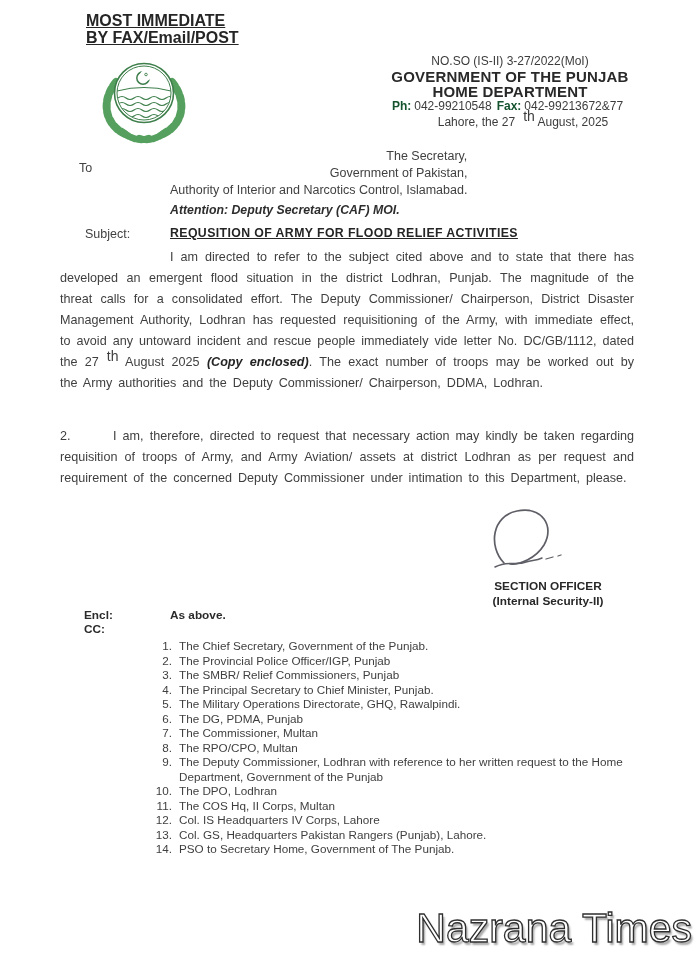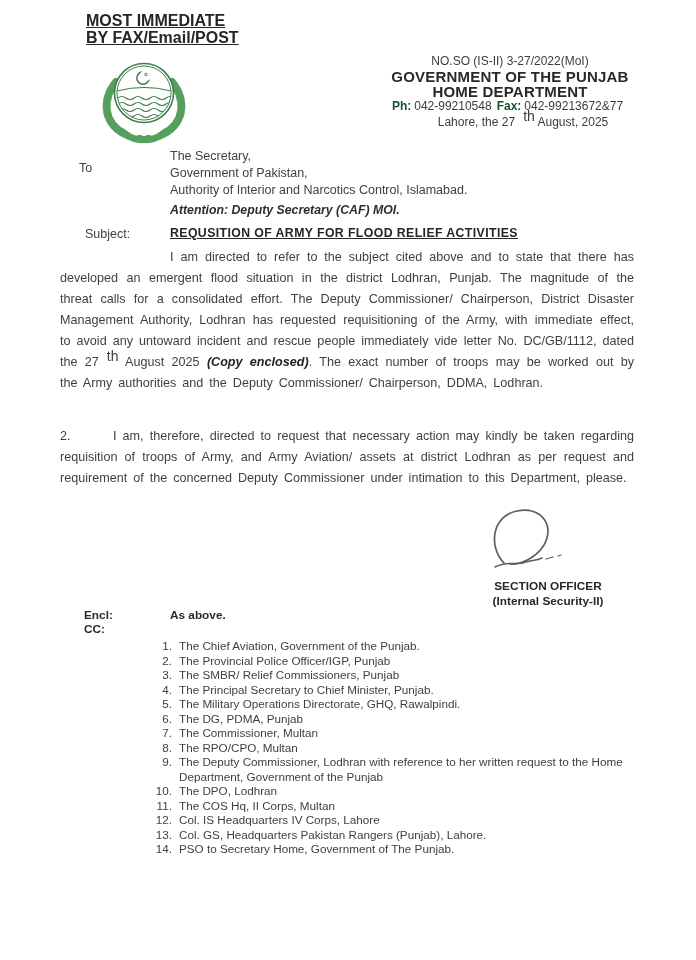--- a/index.html
+++ b/index.html
@@ -14,21 +14,21 @@
 
   .emblem { position:absolute; left:92px; top:50px; width:104px; height:98px; }
 
   .letterhead { position:absolute; top:54px; left:370px; width:280px; text-align:center; font-size:12px; line-height:15px; color:#3c3c3c; }
   .lh-org, .lh-dept { font-weight:700; color:#292929; font-size:15px; letter-spacing:0.2px; }
   .lh-contact b { color:#14532d; margin-right:3px; }
   .lh-contact .val { margin-right:5px; }
   .lh-date { margin-top:1px; padding-left:26px; }
 
   .to { position:absolute; left:79px; top:132px; font-size:12.5px;margin-top:29px; }
-  .addr { position:absolute; left:170px; top:148px; font-size:12.5px; line-height:16.8px; }
+  .addr { position:absolute; left:170px; top:148px; font-size:12.5px; line-height:16.8px;text-align:right; }
   .attention { position:absolute; left:170px; top:203px; font-size:12.3px; font-weight:700; font-style:italic; color:#2d2d2d; }
   .subject-label { position:absolute; left:85px; top:227px; font-size:12.5px; }
   .subject-title { position:absolute; left:170px; top:226px; font-size:12.3px; font-weight:700; color:#252525; text-decoration:underline; letter-spacing:0.4px; }
 
   .para { position:absolute; left:60px; width:574px; margin:0; text-align:justify; font-size:12.6px; line-height:21px; word-spacing:2.5px; color:#3f3f3f; }
   .para1 { top:247px; text-indent:110px; }
   .para1 b { color:#242424;font-style:italic; }
   .para2 { top:418px;margin-top:8px; }
   .p2num { display:inline-block; width:53px; }
 
@@ -118,21 +118,21 @@
     <div>(Internal Security-II)</div>
   </div>
 
   <div class="encl-label">Encl:</div>
   <div class="encl-value">As above.</div>
   <div class="cc-label">CC:</div>
 
   <div class="cc-list">
     <div class="cc-row">
         <span class="cc-num">1.</span>
-        <span class="cc-text">The Chief Aviation, Government of the Punjab.</span>
+        <span class="cc-text">The Chief Secretary, Government of the Punjab.</span>
       </div>
     <div class="cc-row">
         <span class="cc-num">2.</span>
         <span class="cc-text">The Provincial Police Officer/IGP, Punjab</span>
       </div>
     <div class="cc-row">
         <span class="cc-num">3.</span>
         <span class="cc-text">The SMBR/ Relief Commissioners, Punjab</span>
       </div>
     <div class="cc-row">
@@ -174,14 +174,15 @@
     <div class="cc-row">
         <span class="cc-num">13.</span>
         <span class="cc-text">Col. GS, Headquarters Pakistan Rangers (Punjab), Lahore.</span>
       </div>
     <div class="cc-row">
         <span class="cc-num">14.</span>
         <span class="cc-text">PSO to Secretary Home, Government of The Punjab.</span>
       </div>
   </div>
 
+  <div class="watermark">Nazrana Times</div>
 
 </div>
 
 </body></html>

